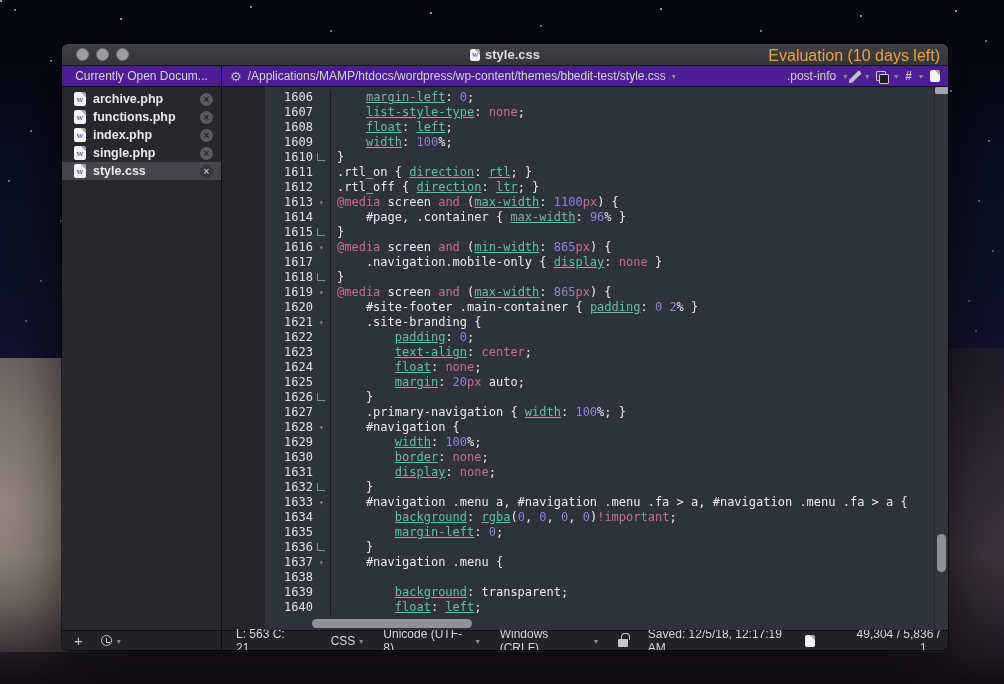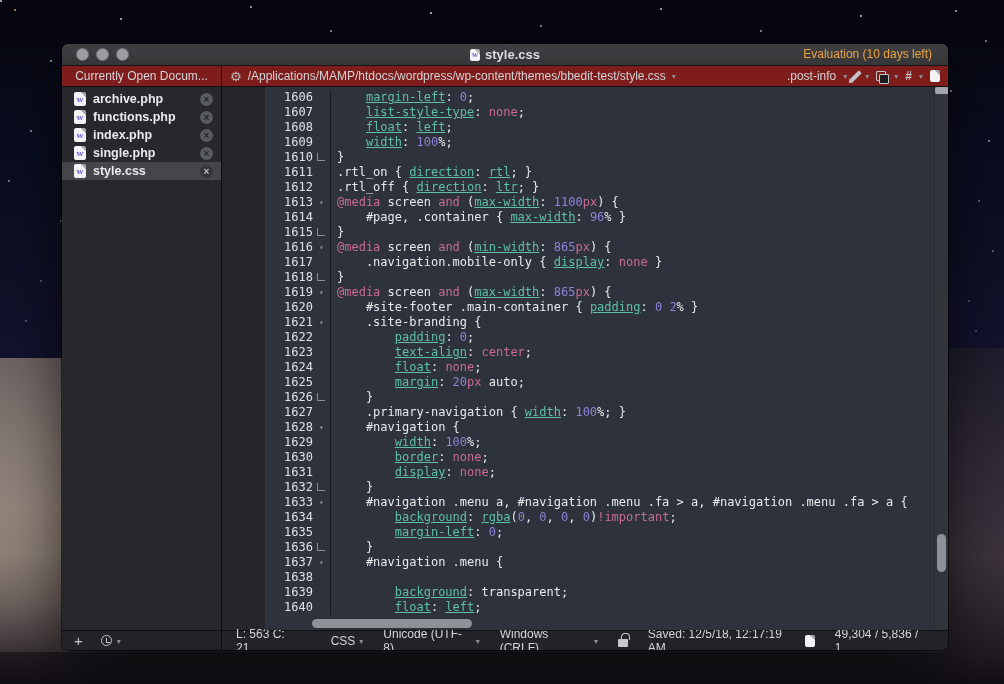--- a/index.html
+++ b/index.html
@@ -31,32 +31,32 @@
     border-radius:6px; overflow:hidden; display:flex; flex-direction:column;
     box-shadow:0 22px 60px rgba(0,0,0,.65), 0 0 0 1px rgba(0,0,0,.55); background:#26262a; }
 
   
   .titlebar { height:22px; flex:0 0 22px; background:linear-gradient(180deg,#404044,#363639);
     border-bottom:1px solid #161618; position:relative; display:flex; align-items:center; justify-content:center; }
   .traffic { position:absolute; left:14px; top:4px; display:flex; gap:7px; }
   .light { width:13px; height:13px; border-radius:50%; background:#9d9da1; border:1px solid #737377; }
   .title-wrap { display:flex; align-items:center; gap:5px; }
   .title-text { font-size:13px; font-weight:bold; color:#dcdde0; }
-  .eval { position:absolute; right:16px; top:3px; font-size:12px; color:#eba23f; }
+  .eval { position:absolute; right:8px; top:3px; font-size:16px; color:#eba23f; }
 
   
   .doc { position:relative; width:12px; height:14px; background:#f2f3f5; border-radius:2px;
     display:inline-flex; align-items:center; justify-content:center; flex:0 0 auto;
     background-image:linear-gradient(225deg, #a9aab0 0 4px, transparent 4px); }
   .doc i { font-style:normal; font-size:8px; line-height:1; color:#7f6fd8; font-weight:bold; font-family:"DejaVu Serif",serif; }
   .doc.small { width:10px; height:12px; } .doc.small i { font-size:7px; }
   .doc.plain i { visibility:hidden; }
 
   
-  .toprow { height:21px; flex:0 0 21px; background:#7f1d1d; border-bottom:1px solid #101013; display:flex; }
+  .toprow { height:21px; flex:0 0 21px; background:#4c1d95; border-bottom:1px solid #101013; display:flex; }
   .side-header { width:160px; flex:0 0 160px; border-right:1px solid #0e0e10; display:flex; align-items:center; justify-content:center;
     font-size:12px; color:#d3d4d7; }
   .toolbar { flex:1; display:flex; align-items:center; padding:0 8px; gap:6px; font-size:12px; color:#d2d3d5; }
   .gear { font-size:13px; color:#bcbdc0; line-height:1; }
   .caret { font-size:8px; color:#8b8d92; line-height:1; transform:translateY(1px); }
   .tb-right { margin-left:auto; display:flex; align-items:center; gap:7px; }
   .pen { display:inline-block; width:4px; height:12px; background:#c3c4c7; transform:rotate(45deg); border-radius:1px; position:relative; }
   .pen:after { content:""; position:absolute; left:-1px; top:12px; border-left:3px solid transparent; border-right:3px solid transparent; border-top:4px solid #c3c4c7; }
   .copy-ic { position:relative; width:11px; height:11px; }
   .copy-ic:before { content:""; position:absolute; left:0; top:0; width:8px; height:8px; border:1.5px solid #c3c4c7; border-radius:1px; }
@@ -93,21 +93,21 @@
   
   .statusrow { height:20px; flex:0 0 20px; background:#232327; border-top:1px solid #101013; display:flex; font-size:12px; color:#d4d5d8; }
   .status-left { width:160px; flex:0 0 160px; border-right:1px solid #0e0e10; display:flex; align-items:center; gap:18px; padding:0 12px; }
   .plus { font-size:15px; color:#c6c7c9; line-height:1; }
   .clock { width:11px; height:11px; border:1.5px solid #c6c7c9; border-radius:50%; position:relative; }
   .clock:after { content:""; position:absolute; left:4px; top:2px; width:3px; height:4px; border-left:1.5px solid #c6c7c9; border-bottom:1.5px solid #c6c7c9; }
   .status-main { flex:1; display:flex; align-items:center; padding:0 8px 0 14px; gap:4px; }
   .sgap { margin-left:16px; } .sgap-l { margin-left:26px; }
   .lock { position:relative; width:10px; height:8px; background:#c6c7c9; border-radius:1px; margin-left:16px; margin-top:4px; }
   .lock:before { content:""; position:absolute; left:3px; top:-6px; width:7px; height:6px; border:1.5px solid #c6c7c9; border-bottom:none; border-radius:4px 4px 0 0; }
-  .sright { margin-left:auto; display:flex; align-items:center; gap:20px; }
+  .sright { margin-left:auto; display:flex; align-items:center; gap:20px;text-align:right; }
 </style>
 </head>
 <body>
 
 <div class="stars"></div>
 <div class="mountain-left"></div>
 <div class="mountain-right"></div>
 <div class="ground"></div>
 
 <div class="window">

